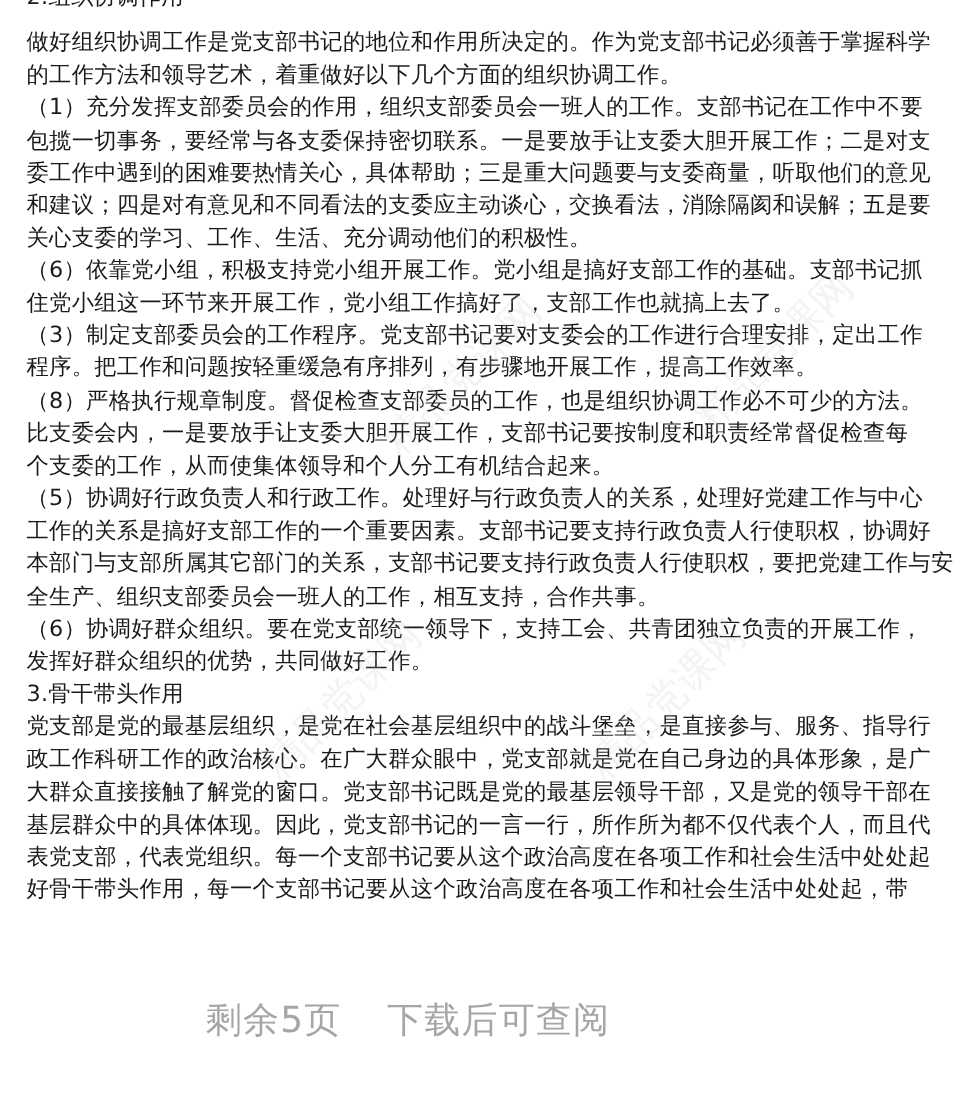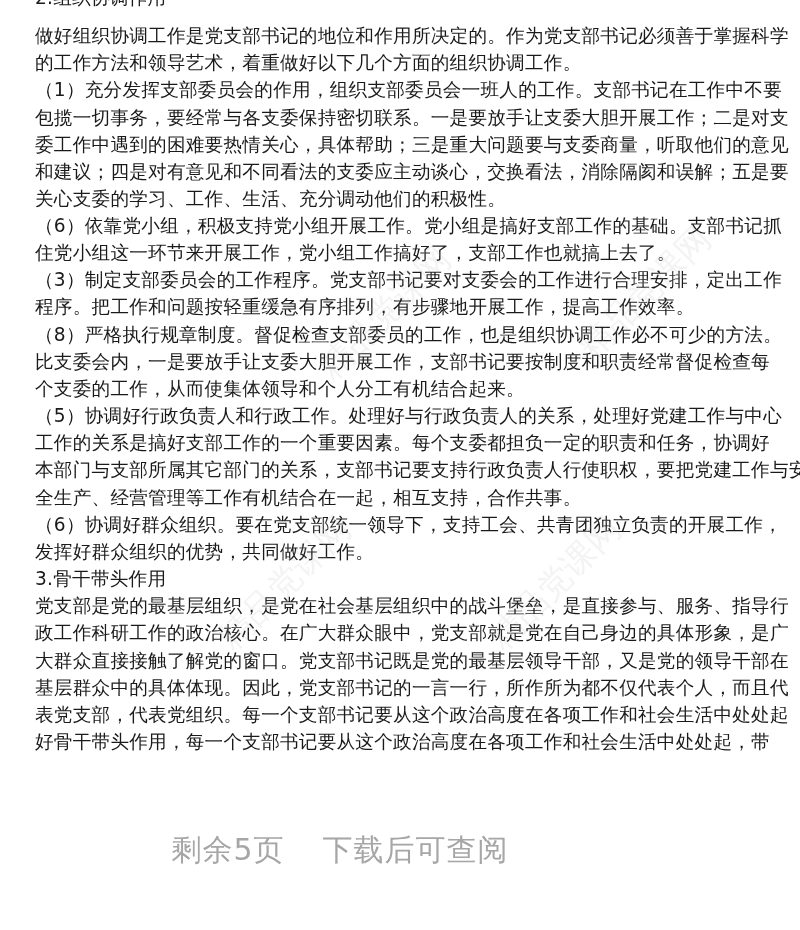--- a/index.html
+++ b/index.html
@@ -1,20 +1,20 @@
 <!DOCTYPE html>
 <html><head>
 <meta charset="utf-8">
 <style>
   html, body { margin: 0; padding: 0; background: #ffffff; }
   body { width: 800px; height: 930px; overflow: hidden; position: relative;
          font-family: "DejaVu Sans", "Liberation Sans", sans-serif; color: #1a1a1a; }
   .doc { position: absolute; left: 0; top: -14px; width: 800px; }
   .line { position: absolute; left: 22px; width: 760px; font-size: 18.6px; line-height: 24px;
-          white-space: nowrap; letter-spacing: 0.25px; margin-left: 13px; }
+          white-space: nowrap; letter-spacing: 0.25px; }
   .indent { left: 22px; }
   .watermark { position: absolute; color: rgba(190,190,190,0.18); font-size: 34px;
                transform: rotate(-45deg); white-space: nowrap; pointer-events: none; }
   .footer { position: absolute; left: 0; width: 680px; top: 830px; text-align: center;
             font-size: 30px; color: #a6a6a6; letter-spacing: 1px; }
   .footer span { display: inline-block; }
   .footer .gap { width: 38px; }
 </style>
 </head>
 <body>
@@ -29,23 +29,23 @@
   <div class="line" style="top:174px">和建议；四是对有意见和不同看法的支委应主动谈心，交换看法，消除隔阂和误解；五是要</div>
   <div class="line" style="top:201px">关心支委的学习、工作、生活、充分调动他们的积极性。</div>
   <div class="line indent" style="top:228px">（6）依靠党小组，积极支持党小组开展工作。党小组是搞好支部工作的基础。支部书记抓</div>
   <div class="line" style="top:255px">住党小组这一环节来开展工作，党小组工作搞好了，支部工作也就搞上去了。</div>
   <div class="line indent" style="top:282px">（3）制定支部委员会的工作程序。党支部书记要对支委会的工作进行合理安排，定出工作</div>
   <div class="line" style="top:309px">程序。把工作和问题按轻重缓急有序排列，有步骤地开展工作，提高工作效率。</div>
   <div class="line indent" style="top:337px">（8）严格执行规章制度。督促检查支部委员的工作，也是组织协调工作必不可少的方法。</div>
   <div class="line" style="top:364px">比支委会内，一是要放手让支委大胆开展工作，支部书记要按制度和职责经常督促检查每</div>
   <div class="line" style="top:391px">个支委的工作，从而使集体领导和个人分工有机结合起来。</div>
   <div class="line indent" style="top:418px">（5）协调好行政负责人和行政工作。处理好与行政负责人的关系，处理好党建工作与中心</div>
-  <div class="line" style="top:445px">工作的关系是搞好支部工作的一个重要因素。每个支委都担负一定的职责和任务，协调好</div>
+  <div class="line" style="top:445px">工作的关系是搞好支部工作的一个重要因素。支部书记要支持行政负责人行使职权，协调好</div>
   <div class="line" style="top:472px">本部门与支部所属其它部门的关系，支部书记要支持行政负责人行使职权，要把党建工作与安</div>
-  <div class="line" style="top:500px">全生产、经营管理等工作有机结合在一起，相互支持，合作共事。</div>
+  <div class="line" style="top:500px">全生产、组织支部委员会一班人的工作，相互支持，合作共事。</div>
   <div class="line indent" style="top:527px">（6）协调好群众组织。要在党支部统一领导下，支持工会、共青团独立负责的开展工作，</div>
   <div class="line" style="top:554px">发挥好群众组织的优势，共同做好工作。</div>
   <div class="line" style="top:581px">3.骨干带头作用</div>
   <div class="line" style="top:608px">党支部是党的最基层组织，是党在社会基层组织中的战斗堡垒，是直接参与、服务、指导行</div>
   <div class="line" style="top:635px">政工作科研工作的政治核心。在广大群众眼中，党支部就是党在自己身边的具体形象，是广</div>
   <div class="line" style="top:663px">大群众直接接触了解党的窗口。党支部书记既是党的最基层领导干部，又是党的领导干部在</div>
   <div class="line" style="top:690px">基层群众中的具体体现。因此，党支部书记的一言一行，所作所为都不仅代表个人，而且代</div>
   <div class="line" style="top:717px">表党支部，代表党组织。每一个支部书记要从这个政治高度在各项工作和社会生活中处处起</div>
   <div class="line" style="top:744px">好骨干带头作用，每一个支部书记要从这个政治高度在各项工作和社会生活中处处起，带</div>
 </div>

